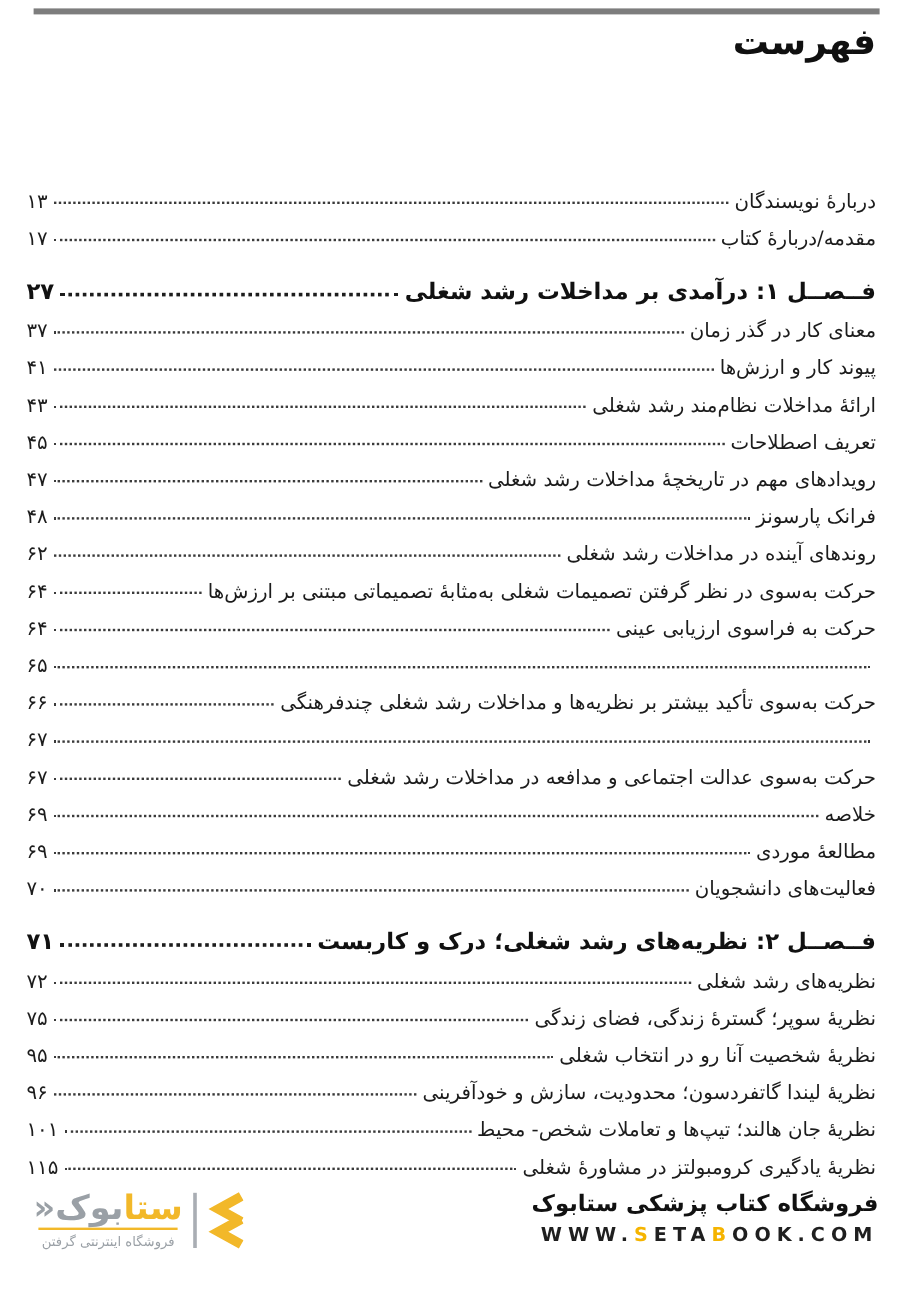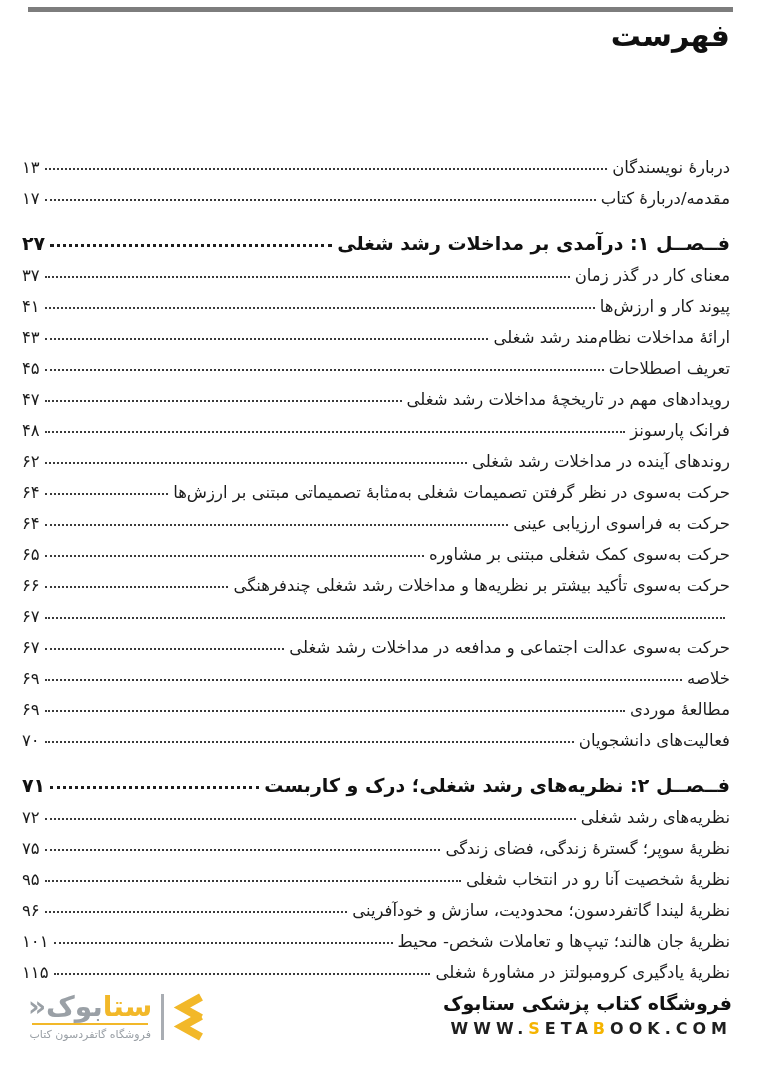--- a/index.html
+++ b/index.html
@@ -209,21 +209,20 @@
       <span class="toc-page">۶۴</span>
     </div>
 
     <div class="toc-row">
       <span class="toc-label">حرکت به فراسوی ارزیابی عینی</span>
       <span class="leader"></span>
       <span class="toc-page">۶۴</span>
     </div>
 
     <div class="toc-row">
-      <span class="toc-label">حرکت به‌سوی کمک شغلی مبتنی بر مشاوره</span>
       <span class="leader"></span>
       <span class="toc-page">۶۵</span>
     </div>
 
     <div class="toc-row">
       <span class="toc-label">حرکت به‌سوی تأکید بیشتر بر نظریه‌ها و مداخلات رشد شغلی چندفرهنگی</span>
       <span class="leader"></span>
       <span class="toc-page">۶۶</span>
     </div>
 
@@ -306,21 +305,21 @@
   </div>
 
   <div class="footer">
 
     <div class="footer-logo">
       <div class="logo-textblock">
         <div class="brand">
           <span class="brand-yellow">ستا</span><span class="brand-gray">بوک</span><span class="brand-chev">«</span>
         </div>
         <div class="logo-underline"></div>
-        <div class="tagline">فروشگاه گاتفردسون کتاب</div>
+        <div class="tagline">فروشگاه اینترنتی گرفتن</div>
       </div>
       <div class="logo-divider"></div>
       <svg width="30" height="48" viewBox="0 0 30 48">
         <path d="M28 4 L9 14.5 L28 25" fill="none" stroke="#f2b829" stroke-width="8"></path>
         <path d="M28 23 L9 33.5 L28 44" fill="none" stroke="#f2b829" stroke-width="8"></path>
       </svg>
     </div>
 
     <div class="footer-right">
       <div class="store-name">فروشگاه کتاب پزشکی ستابوک</div>

